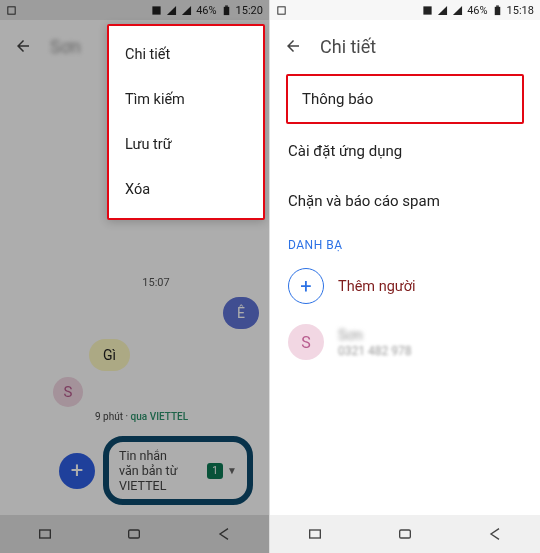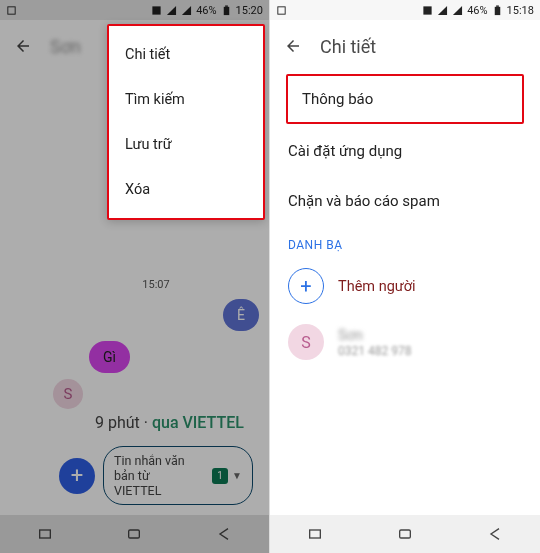--- a/index.html
+++ b/index.html
@@ -18,29 +18,29 @@
   .header .back { width: 18px; height: 18px; }
   .header .title { font-size: 18px; color: #4a4a4a; }
   .header .title.blur { color: #999; filter: blur(2px); }
 
   .menu { position: absolute; top: 24px; right: 4px; width: 158px; background: #fff; border: 2px solid #e30613; z-index: 20; box-shadow: 0 2px 10px rgba(0,0,0,.2); padding: 6px 0; border-radius: 2px; }
   .menu-item { padding: 14px 16px; font-size: 14.5px; color: #222; }
 
   .conv-body { position: absolute; top: 72px; bottom: 40px; left: 0; right: 0; display: flex; flex-direction: column; justify-content: flex-end; padding: 0 10px 4px 10px; margin-left: 43px; }
   .timestamp { font-size: 11px; color: #555; text-align: center; margin-bottom: 8px; }
   .bubble-out { align-self: flex-end; background: #5f73d6; color: #fff; border-radius: 16px; padding: 8px 14px; font-size: 14px; margin-bottom: 10px; }
-  .bubble-in { align-self: flex-start; background: #d946ef; color: #222; border-radius: 16px; padding: 8px 14px; font-size: 14px; margin-bottom: 6px; margin-left: 36px; }
+  .bubble-in { align-self: flex-start; background: #fef9c3; color: #222; border-radius: 16px; padding: 8px 14px; font-size: 14px; margin-bottom: 6px; margin-left: 36px; }
   .row-msg { display: flex; align-items: flex-end; gap: 6px; margin-bottom: 4px; }
   .avatar { width: 30px; height: 30px; border-radius: 50%; background: #f2d7e3; color: #b85c8e; display: flex; align-items: center; justify-content: center; font-size: 15px; }
-  .meta { font-size: 16px; color: #444; margin-left: 42px; margin-bottom: 10px; }
+  .meta { font-size: 10px; color: #444; margin-left: 42px; margin-bottom: 10px; }
   .meta .via { color: #2d936c; font-weight: 500; }
 
   .composer { display: flex; align-items: center; gap: 8px; padding: 4px 6px; }
   .fab { width: 36px; height: 36px; border-radius: 50%; background: #2f5fe5; color: #fff; display: flex; align-items: center; justify-content: center; font-size: 22px; flex-shrink: 0; }
-  .input-box { flex: 1; border: 1px solid #0c4a6e; border-radius: 20px; padding: 6px 10px; font-size: 12.5px; color: #444; display: flex; justify-content: space-between; gap: 18px; }
+  .input-box { flex: 1; border: 6px solid #0c4a6e; border-radius: 20px; padding: 6px 10px; font-size: 12.5px; color: #444; display: flex; justify-content: space-between; gap: 18px; }
   .sim-badge { width: 16px; height: 16px; background: #0c7a55; border-radius: 3px; color: #fff; font-size: 10px; display: flex; align-items: center; justify-content: center; }
   .chev { color: #666; font-size: 10px; }
 
   .navbar { position: absolute; bottom: 0; left: 0; right: 0; height: 38px; background: #e2e2e2; display: flex; justify-content: space-around; align-items: center; }
 
   
   .right .statusbar { background: #f7f7f7; }
   .detail-section { padding: 0; }
   .detail-row { padding: 16px 18px; font-size: 15px; color: #222; }
   .detail-row.highlight { border: 2px solid #e30613; border-radius: 2px; margin: 2px 16px; padding: 14px 14px; }

